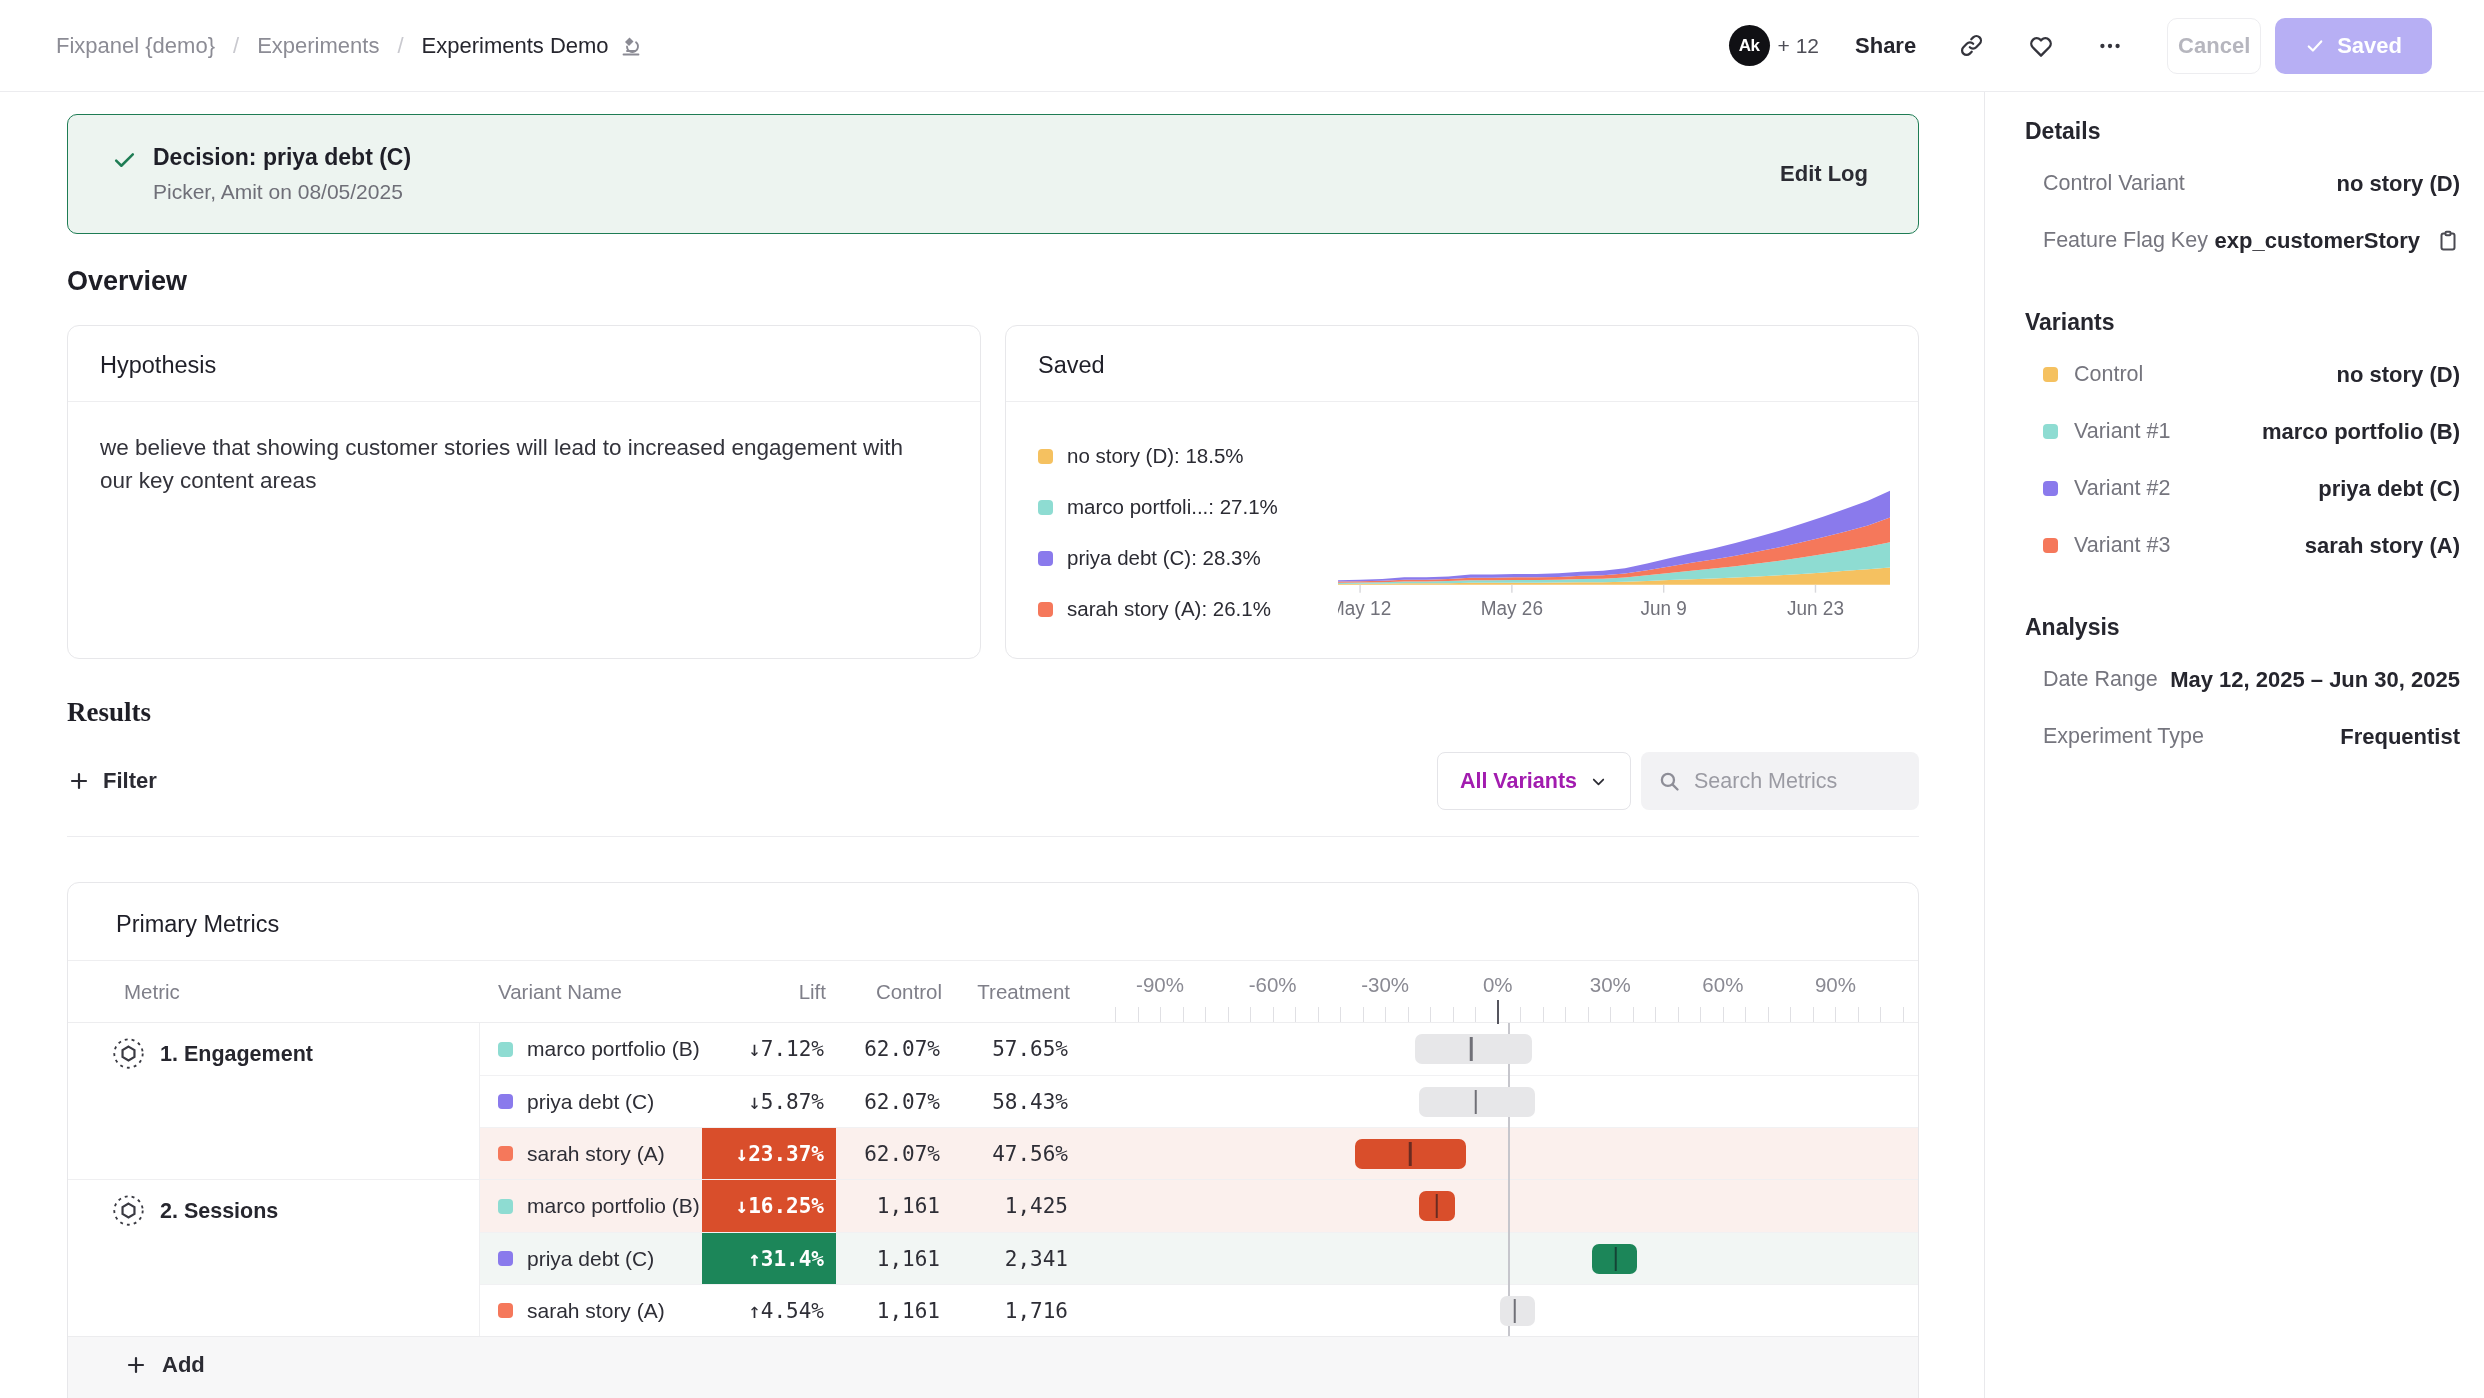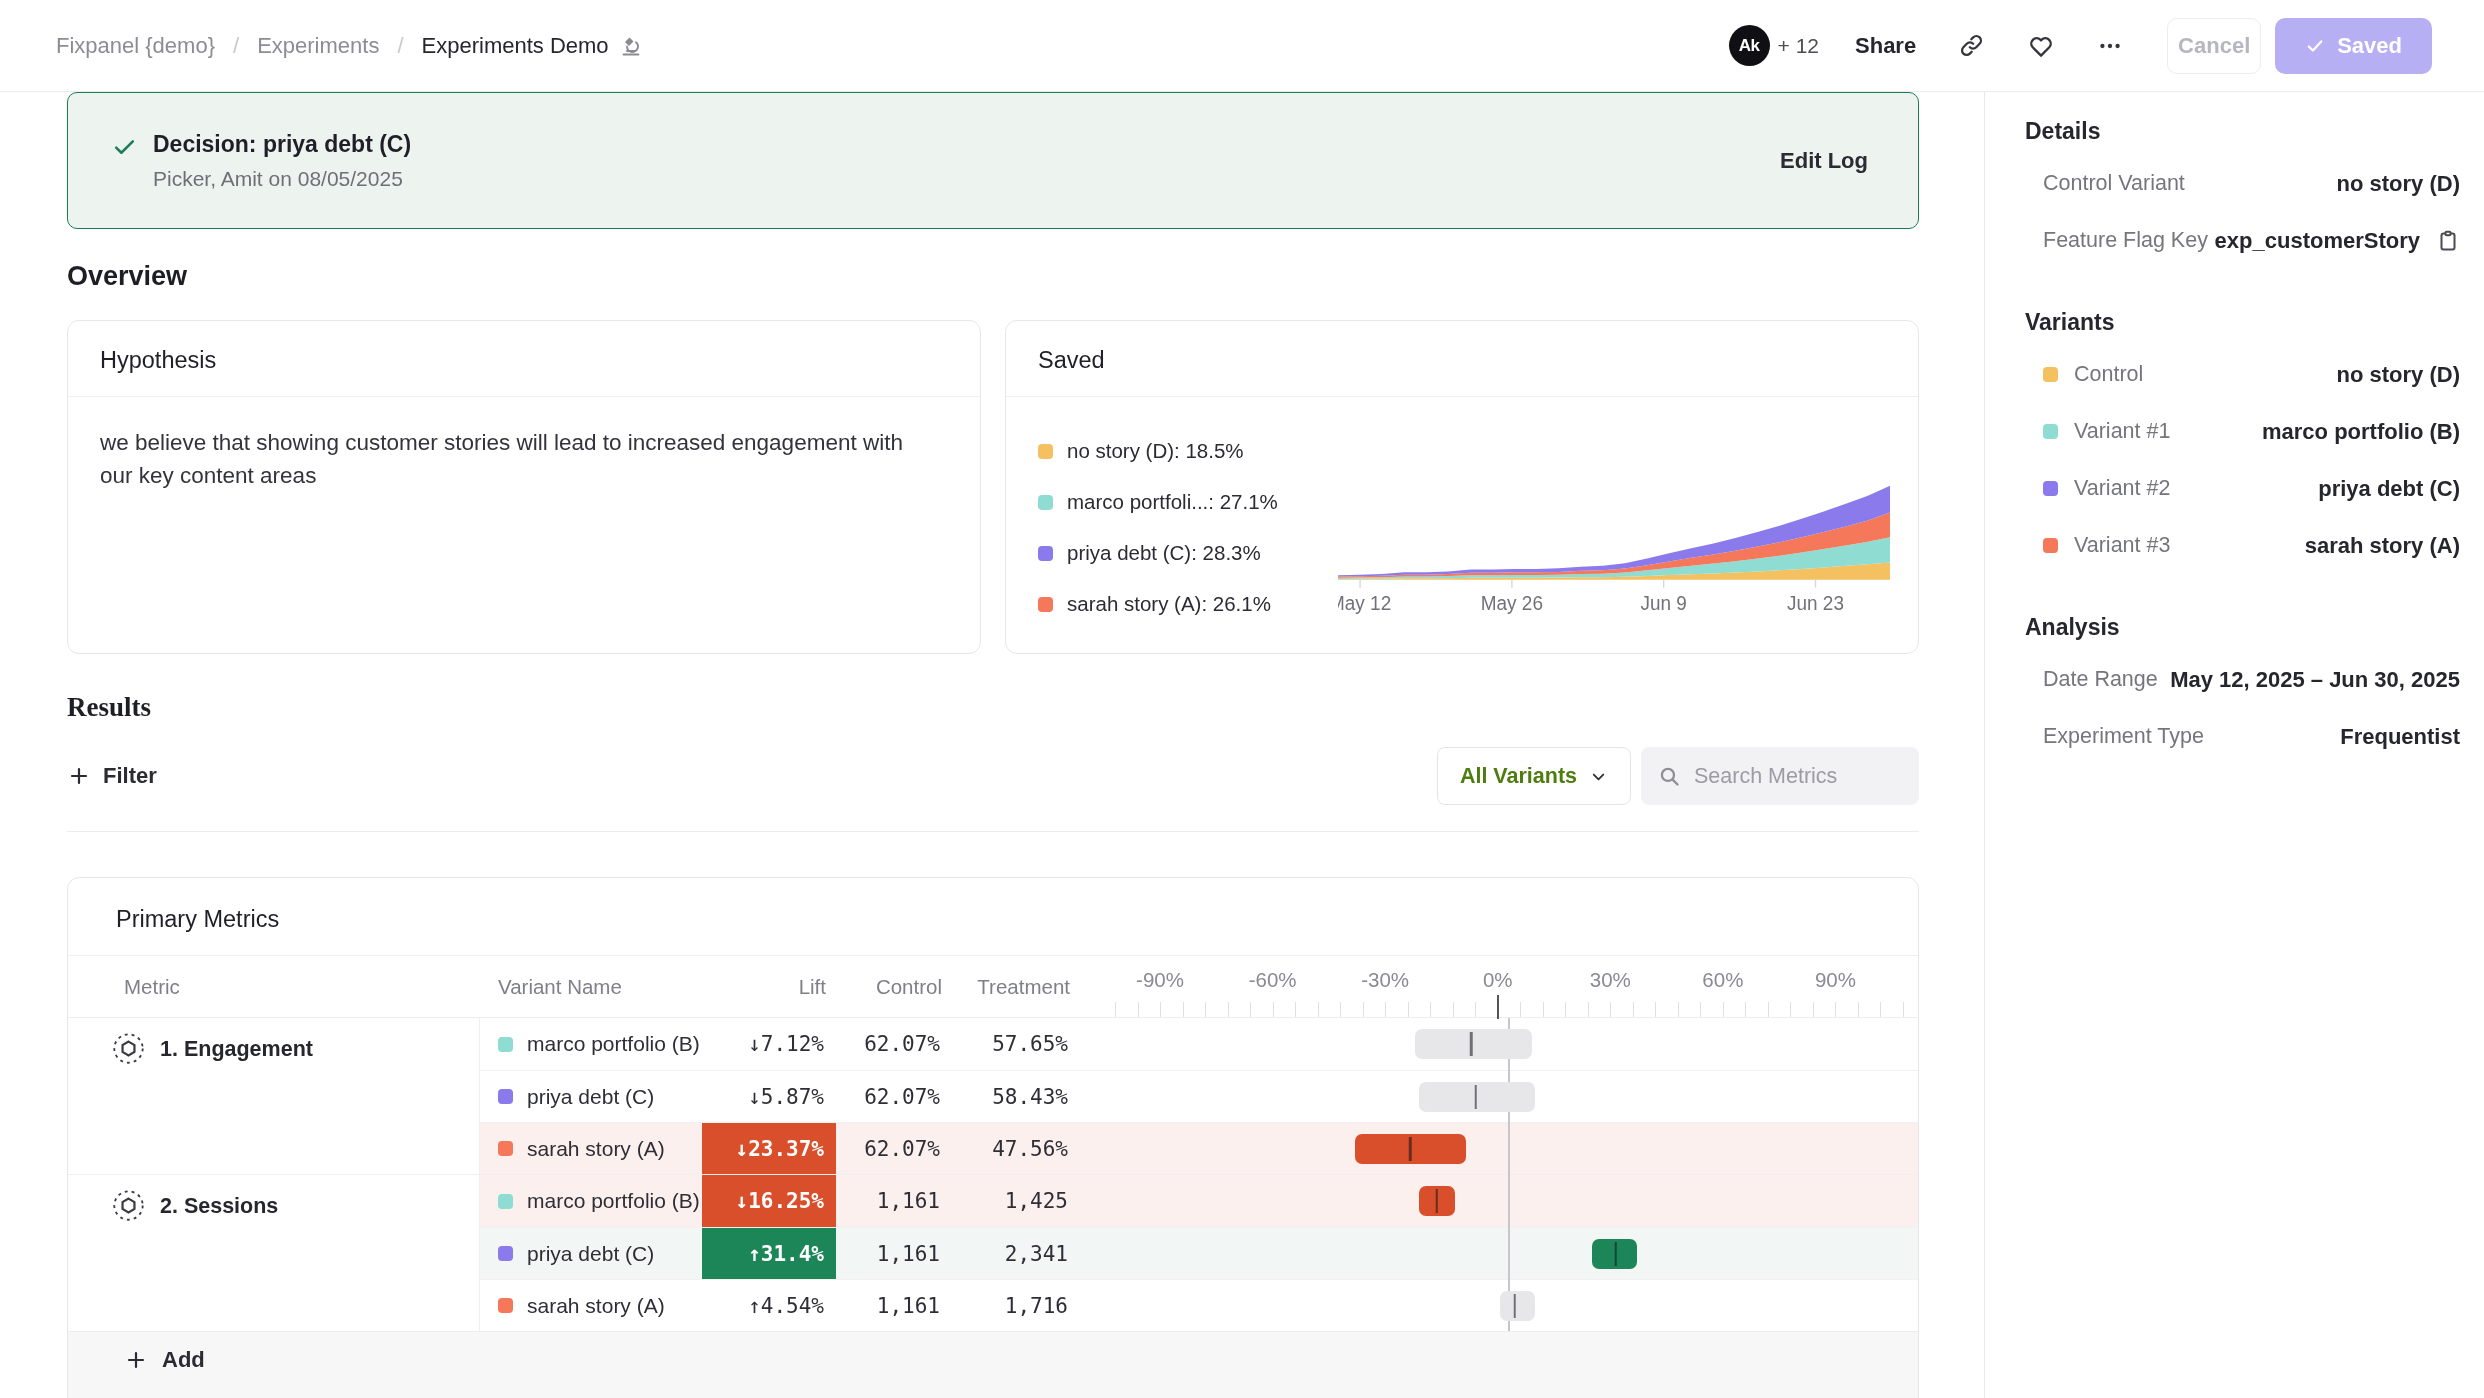--- a/index.html
+++ b/index.html
@@ -25,21 +25,21 @@
                 align-items:center; justify-content:center; }
   .btn-saved { margin-left:14px; height:56px; padding:0 30px; border-radius:10px; background:#B7AFF4;
                color:#fff; font-size:22px; font-weight:600; display:flex; align-items:center; gap:12px; }
 
   
   .main { flex:1; display:flex; min-height:0; }
   .content { width:1985px; flex:0 0 1985px; border-right:1px solid #E9E9EC; padding:0 65px 0 67px; overflow:hidden; }
   .sidebar { flex:1; padding:26px 24px 0 40px; overflow:hidden; }
 
   
-  .banner { height:137px; border:1.5px solid #1E7C54; background:#EDF4F0; border-radius:10px;
+  .banner { margin-top:22px; height:120px; border:1.5px solid #1E7C54; background:#EDF4F0; border-radius:10px;
             display:flex; align-items:center; justify-content:space-between; padding:0 50px 0 44px; }
   .banner-left { display:flex; align-items:flex-start; gap:16px; }
   .banner-check { color:#1E7C54; margin-top:3px; }
   .banner-title { font-size:23px; font-weight:700; color:#1F1F28; }
   .banner-meta { font-size:21px; color:#6F6F78; margin-top:9px; }
   .banner-action { font-size:22px; font-weight:600; color:#2B2B33; cursor:pointer; }
 
   .h-section { font-size:27px; font-weight:700; color:#1E1E26; }
   .h-overview { margin-top:32px; }
   .h-results { margin-top:38px;font-family:Liberation Serif, serif; }
@@ -57,21 +57,21 @@
   .lg-txt { font-size:20.5px; color:#2B2B33; }
   .lg-txt b { font-weight:400; }
   .health-chart { flex:1; padding-top:2px; }
   .health-chart svg { width:100%; height:186px; display:block; }
 
   
   .toolbar { margin-top:24px; display:flex; align-items:center; justify-content:space-between; }
   .filter-btn { display:flex; align-items:center; gap:12px; font-size:22px; font-weight:600; color:#2B2B33; cursor:pointer; }
   .tools-right { display:flex; align-items:center; gap:10px; }
   .dd-variants { height:58px; padding:0 22px; border:1px solid #E4E4E8; border-radius:8px; background:#fff;
-                 display:flex; align-items:center; gap:12px; font-size:21.5px; font-weight:700; color:#4d7c0f; cursor:pointer; }
+                 display:flex; align-items:center; gap:12px; font-size:21.5px; font-weight:700; color:#a21caf; cursor:pointer; }
   .search { width:278px; height:58px; background:#F2F2F4; border-radius:8px; display:flex; align-items:center;
             padding:0 16px; gap:12px; }
   .search input { border:none; outline:none; background:transparent; font-size:21.5px; color:#3A3A42;
                   font-family:inherit; width:100%; }
   .search input::placeholder { color:#9B9BA3; }
   .rule { margin-top:26px; border-top:1px solid #ECECEF; }
 
   
   .pcard { margin-top:45px; border:1px solid #E7E7EA; border-radius:12px 12px 0 0; background:#fff; }
   .pcard-head { padding:28px 32px 22px 48px; border-bottom:1px solid #EEEEF0; }

